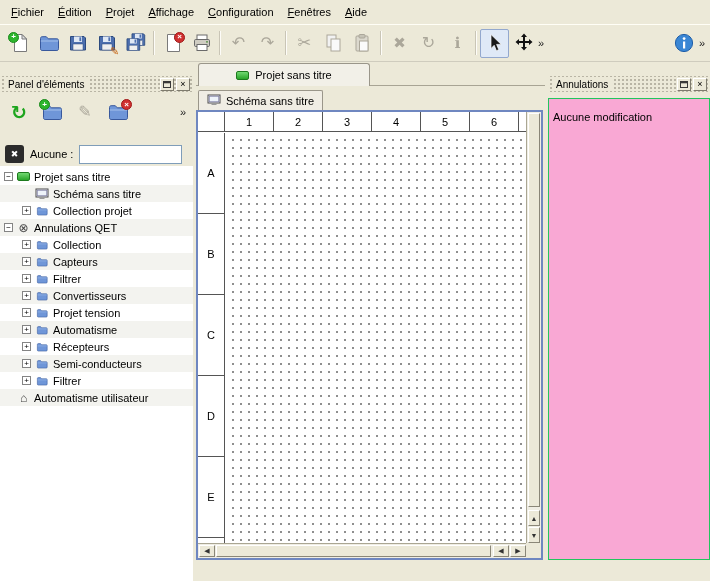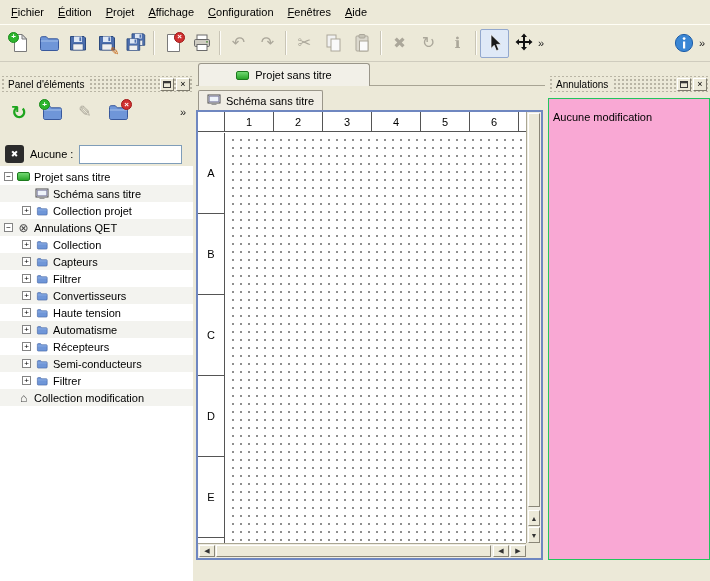--- a/index.html
+++ b/index.html
@@ -357,21 +357,21 @@
           </span>
         <span>Convertisseurs</span>
       </div>
       <div class="tree-row d1">
         <span class="expander">+</span>
         <span class="ticon">
             <svg width="14" height="12" viewBox="0 0 22 22">
               <use href="#sym-folder"></use>
             </svg>
           </span>
-        <span>Haute tension</span>
+        <span>Projet tension</span>
       </div>
       <div class="tree-row d1">
         <span class="expander">+</span>
         <span class="ticon">
             <svg width="14" height="12" viewBox="0 0 22 22">
               <use href="#sym-folder"></use>
             </svg>
           </span>
         <span>Automatisme</span>
       </div>
@@ -398,21 +398,21 @@
         <span class="ticon">
             <svg width="14" height="12" viewBox="0 0 22 22">
               <use href="#sym-folder"></use>
             </svg>
           </span>
         <span>Filtrer</span>
       </div>
       <div class="tree-row d0">
         <span class="expander hidden"></span>
         <span class="ticon glyph-icon">⌂</span>
-        <span>Collection modification</span>
+        <span>Automatisme utilisateur</span>
       </div>
     </div>
   </div>
 
   <div class="center">
     <div class="project-tabbar">
       <div class="ptab">
         <span class="tab-green"></span>
         <span>Projet sans titre</span>
       </div>

